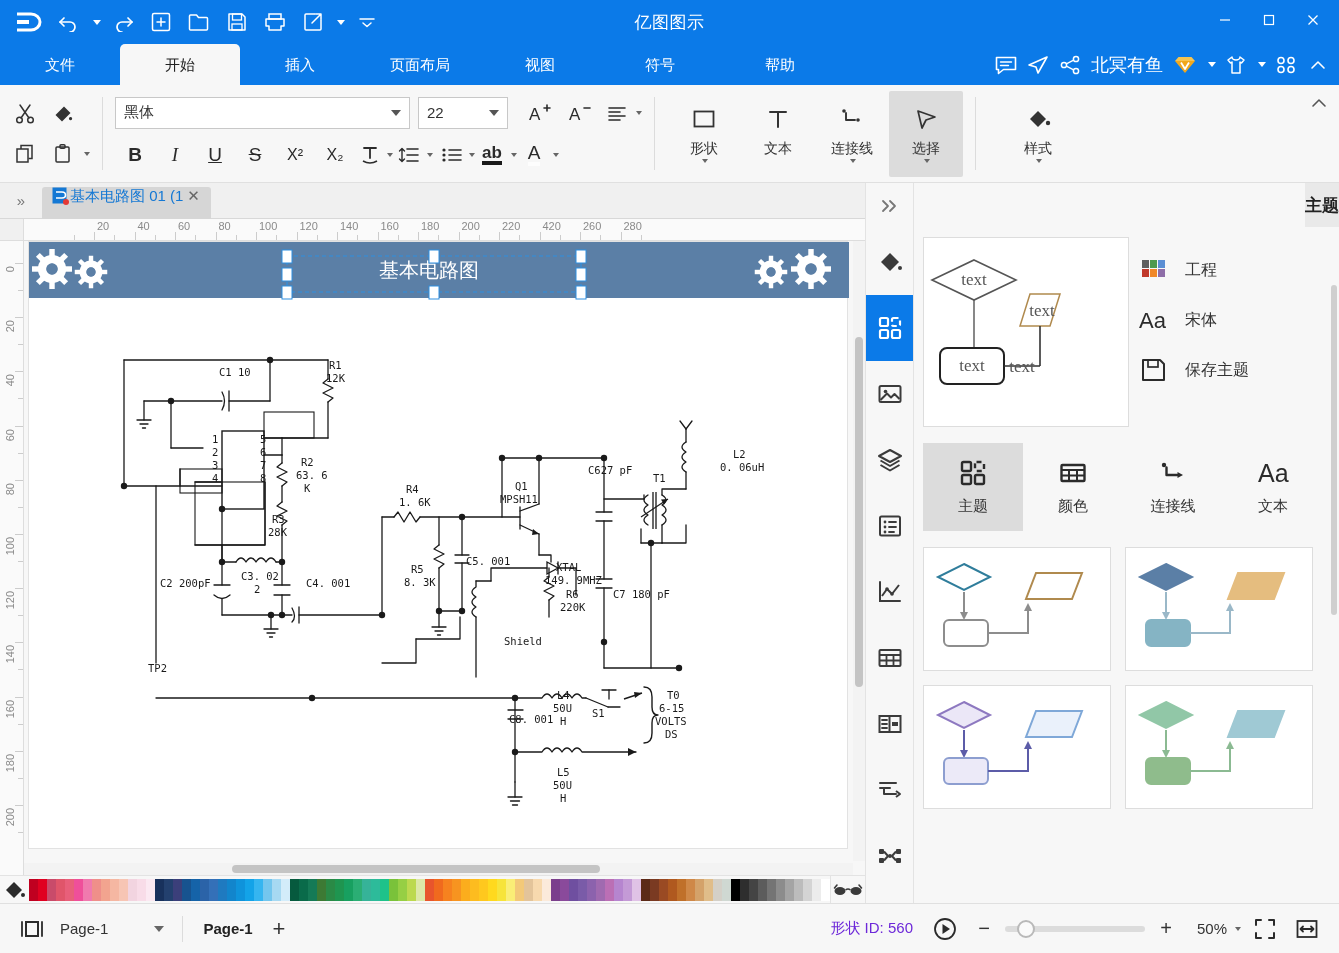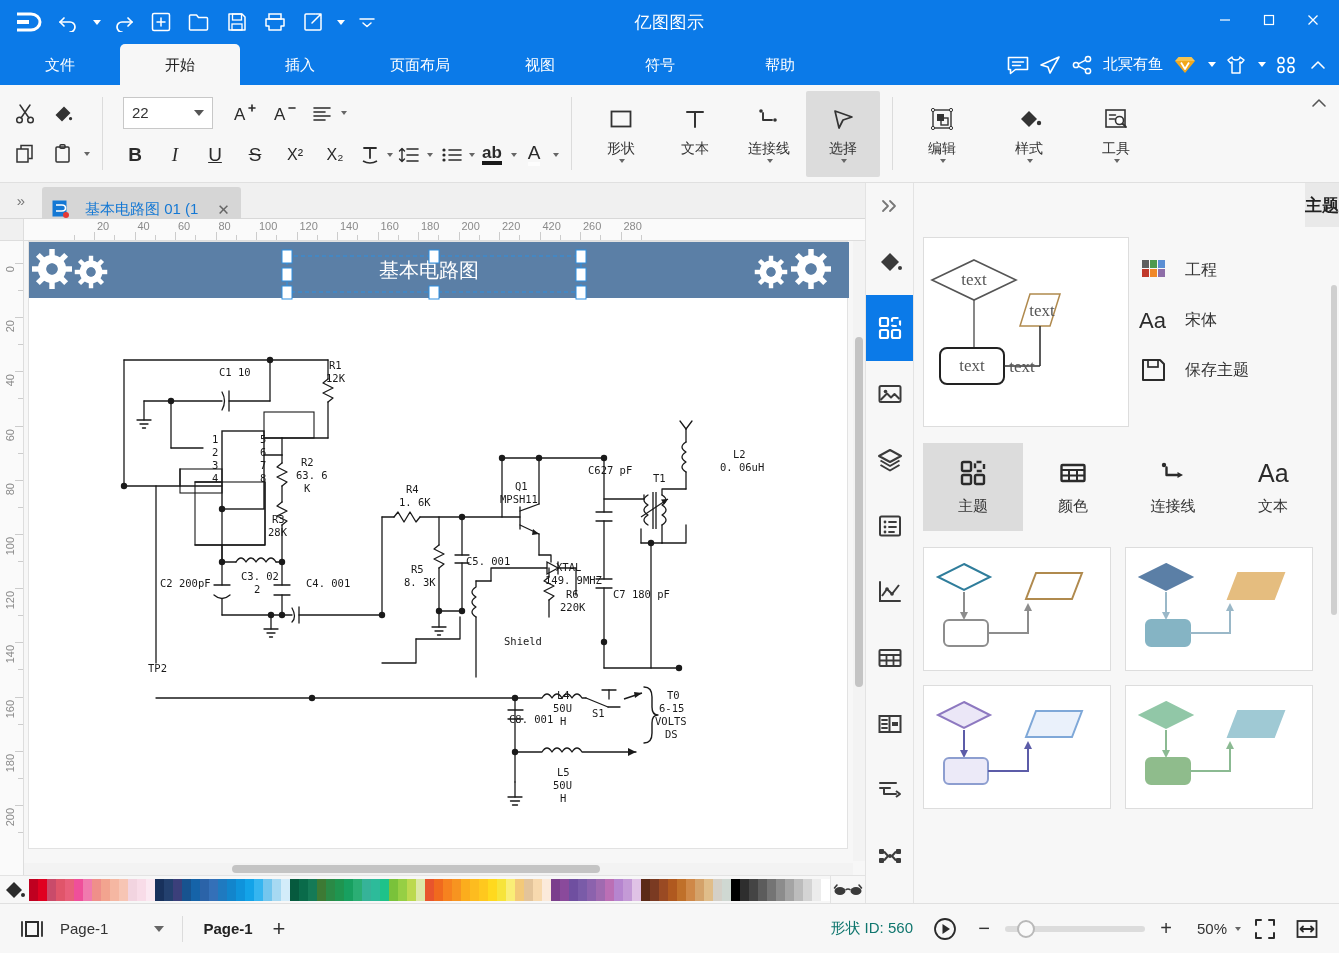--- a/index.html
+++ b/index.html
@@ -46,21 +46,21 @@
   .menu-item.active {
     background:#f7f7f7; color:#222; border-radius:5px 5px 0 0;
   }
   .menuright {
     position:absolute; right:6px; top:0; height:41px; display:flex; align-items:center; gap:2px;
   }
   .menuright .mi {
     height:34px; min-width:30px; padding:0 3px; display:flex; align-items:center; justify-content:center;
     color:#fff; cursor:pointer; border-radius:2px;
   }
-  .username { color:#fff; font-size:15px; padding:0 4px; }
+  .username { color:#fff; font-size:18px; padding:0 4px; }
   .caret-w { width:0;height:0;border-left:4px solid transparent;border-right:4px solid transparent;border-top:5px solid #fff; margin-left:2px;}
 
   
   .ribbon {
     height:98px; background:#f7f7f7; border-bottom:1px solid #e0e0e0;
     display:flex; align-items:stretch; flex:0 0 98px; position:relative;
   }
   .rgroup { display:flex; align-items:center; padding:0 6px; }
   .vsep { width:1px; background:#dcdcdc; margin:12px 6px; }
   .rbtn {
@@ -97,21 +97,21 @@
     display:flex; align-items:center; justify-content:center; cursor:pointer; color:#555;
   }
 
   
   .main { flex:1; display:flex; min-height:0; }
   .leftpane { flex:1; display:flex; flex-direction:column; min-width:0; background:#fff; }
 
   .tabbar { height:36px; background:#f0f0f0; display:flex; align-items:center; border-bottom:1px solid #d8d8d8; flex:0 0 36px;}
   .tabexpand { width:42px; height:36px; display:flex; align-items:center; justify-content:center; color:#777; cursor:pointer; font-size:15px;}
   .doctab {
-    height:32px; background:#d6d6d6; display:flex; align-items:flex-end; gap:16px;
+    height:32px; background:#d6d6d6; display:flex; align-items:flex-start; gap:1px;
     padding:0 8px 0 10px; border-radius:3px 3px 0 0; cursor:pointer; margin-top:4px;
   }
   .doctab .tlabel { color:#1478d4; font-size:15px; }
   .doctab .tclose { color:#666; font-size:15px; padding:0 3px; cursor:pointer; }
   .docicon { width:17px; height:19px; position:relative; }
 
   .canvaswrap { flex:1; position:relative; min-height:0; background:#f7f7f7; display:flex; flex-direction:column;}
   .rulerrow { display:flex; height:22px; flex:0 0 22px; }
   .rulercorner { width:24px; height:22px; background:#f0f0f0; border-right:1px solid #ddd; border-bottom:1px solid #ddd;}
   .hruler { flex:1; position:relative; background:#fafafa; border-bottom:1px solid #ddd; overflow:hidden;}
@@ -163,21 +163,21 @@
 
   
   .statusbar { height:50px; flex:0 0 50px; background:#f7f7f7; border-top:1px solid #e0e0e0; display:flex; align-items:center; padding:0 14px; }
   .sb-ico { width:36px; height:36px; display:flex; align-items:center; justify-content:center; cursor:pointer; color:#333;}
   .pagesel { display:flex; align-items:center; gap:10px; padding:0 10px; cursor:pointer; }
   .pagesel .pl { font-size:15px; color:#333; }
   .sb-sep { width:1px; height:26px; background:#dcdcdc; margin:0 8px; }
   .pagetab { font-size:15px; font-weight:bold; color:#222; padding:0 12px; cursor:pointer;}
   .addpage { font-size:22px; color:#333; padding:0 8px; cursor:pointer; line-height:1;}
   .sb-right { margin-left:auto; display:flex; align-items:center; gap:6px; }
-  .shapeid { font-size:15px; color:#0f766e; margin-right:8px;}
+  .shapeid { font-size:15px; color:#6d28d9; margin-right:8px;}
   .zoomslider { width:140px; height:6px; background:#dcdcdc; border-radius:3px; position:relative; cursor:pointer;}
   .zoomslider .knob { position:absolute; left:12px; top:-6px; width:18px; height:18px; border-radius:50%; background:#fafafa; border:2px solid #b9b9b9;}
   .zpct { font-size:15px; color:#333; min-width:40px; text-align:right;}
   .zbtn { width:30px;height:30px;display:flex;align-items:center;justify-content:center;cursor:pointer;font-size:20px;color:#333;}
   svg { display:block; }
 </style>
 </head>
 <body>
 
 <div class="app">
@@ -364,20 +364,24 @@
           <div class="caret-s"></div>
         </div>
       </div>
     </div>
 
     <div class="vsep"></div>
 
     <div class="rgroup">
       <div class="col2">
         <div class="row">
+          <div class="fontname">
+            <span class="fld-val">黑体</span>
+            <span class="caret-d"></span>
+          </div>
           <div class="fontsize">
             <span class="fld-val">22</span>
             <span class="caret-d"></span>
           </div>
           <div class="fmtbtn" style="margin-left:12px">
             <svg width="24" height="22" viewBox="0 0 24 22">
                 <text x="1" y="18" font-size="17" font-family="Liberation Sans, sans-serif" fill="#2b2b2b">A</text>
                 <path d="M16 6 h6 M19 3 v6" stroke="#2b2b2b" stroke-width="1.6" stroke-linecap="round"></path>
               </svg>
           </div>
@@ -474,59 +478,32 @@
             </svg>
         </div>
         <div class="bl">选择</div>
         <div class="bc caret-s"></div>
       </div>
     </div>
 
     <div class="vsep"></div>
 
     <div class="rgroup">
-      <div class="bigbtn">
-        <div class="bi">
-          <svg width="30" height="30" viewBox="0 0 30 30">
-              <rect x="6" y="6" width="18" height="18" fill="none" stroke="#333" stroke-width="1.4"></rect>
-              <rect x="10" y="10" width="7" height="7" fill="#333"></rect>
-              <rect x="14" y="14" width="7" height="7" fill="none" stroke="#333" stroke-width="1.4"></rect>
-              <circle cx="6" cy="6" r="1.6" fill="#fff" stroke="#333"></circle>
-              <circle cx="24" cy="6" r="1.6" fill="#fff" stroke="#333"></circle>
-              <circle cx="6" cy="24" r="1.6" fill="#fff" stroke="#333"></circle>
-              <circle cx="24" cy="24" r="1.6" fill="#fff" stroke="#333"></circle>
-            </svg>
-        </div>
-        <div class="bl">编辑</div>
-        <div class="bc caret-s"></div>
-      </div>
       <div class="vsep"></div>
       <div class="bigbtn">
         <div class="bi">
           <svg width="30" height="30" viewBox="0 0 30 30">
               <path d="M7 15 L15 7 L23 15 L15 23 z" fill="#333"></path>
               <circle cx="25" cy="19" r="2.2" fill="#333"></circle>
             </svg>
         </div>
         <div class="bl">样式</div>
         <div class="bc caret-s"></div>
       </div>
       <div class="vsep"></div>
-      <div class="bigbtn">
-        <div class="bi">
-          <svg width="30" height="30" viewBox="0 0 30 30">
-              <rect x="5" y="6" width="19" height="17" fill="none" stroke="#333" stroke-width="1.6"></rect>
-              <path d="M8.5 11 h6 M8.5 15 h5" stroke="#333" stroke-width="1.5" stroke-linecap="round"></path>
-              <circle cx="18.5" cy="16.5" r="4" fill="#fff" stroke="#333" stroke-width="1.6"></circle>
-              <path d="M21.5 19.5 L25 23" stroke="#333" stroke-width="1.8" stroke-linecap="round"></path>
-            </svg>
-        </div>
-        <div class="bl">工具</div>
-        <div class="bc caret-s"></div>
-      </div>
       <div class="vsep"></div>
     </div>
 
     <div class="ribbon-collapse">
       <svg width="18" height="16" viewBox="0 0 18 16">
           <path d="M3 11 L9 5 L15 11" fill="none" stroke="#555" stroke-width="1.6" stroke-linecap="round" stroke-linejoin="round"></path>
         </svg>
     </div>
   </div>
 

